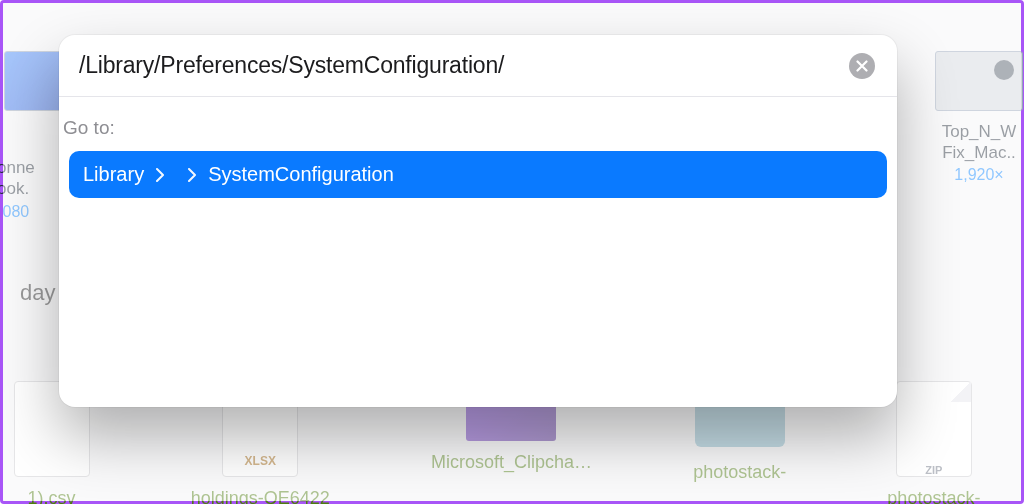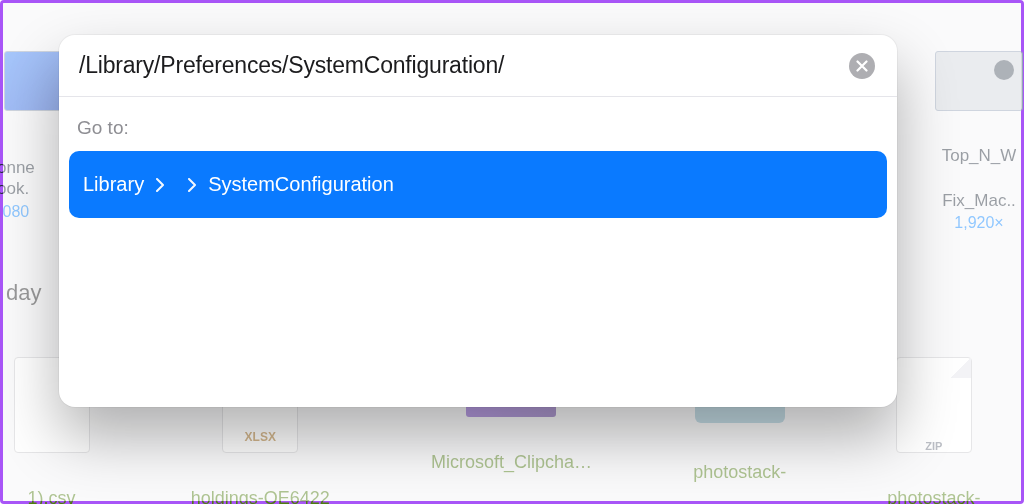--- a/index.html
+++ b/index.html
@@ -6,39 +6,39 @@
   .viewport{position:relative;width:1024px;height:504px;background:#f4f4f5;box-sizing:border-box;border:3px solid #a855f7;border-radius:4px;}
   .overlay{position:absolute;inset:0;background:rgba(255,255,255,0.55);pointer-events:none;z-index:5;}
   
   .bg{position:absolute;inset:0;padding:0;}
   .bg-row{display:flex;justify-content:space-between;width:100%;padding:0 0px;box-sizing:border-box;}
   .bg-item{display:flex;flex-direction:column;align-items:center;width:200px;font-size:17px;color:#3a3a3c;}
   .bg-thumb{width:86px;height:58px;background:linear-gradient(135deg,#cbd5e1,#e2e8f0);border:1px solid #94a3b8;border-radius:3px;margin-bottom:10px;position:relative;}
   .bg-thumb.blue{background:linear-gradient(135deg,#3b82f6,#1d4ed8);}
   .bg-thumb.wifi{background:#d1d5db;}
   .bg-thumb.wifi::after{content:"";position:absolute;top:8px;right:8px;width:20px;height:20px;border-radius:50%;background:#4b5563;}
-  .bg-name{color:#1f2937;text-align:center;line-height:1.25;white-space:nowrap;overflow:hidden;margin-top:24px;}
+  .bg-name{color:#1f2937;text-align:center;line-height:1.25;white-space:nowrap;overflow:hidden;}
   .bg-dim{color:#0a84ff;font-size:16px;margin-top:2px;text-align:center;}
-  .bg-divider-label{position:absolute;left:-2px;top:275px;font-size:22px;color:#1c1c1e;padding:2px 5px;border-radius:4px;}
+  .bg-divider-label{position:absolute;left:-2px;top:275px;font-size:22px;color:#1c1c1e;padding:2px 19px;border-radius:4px;}
   .bg-row.bottom{position:absolute;bottom:-8px;left:-40px;right:-10px;width:auto;justify-content:space-around;}
   .bg-row.bottom .bg-item{width:auto;}
   .bg-row.bottom .bg-name{font-size:18px;color:#4d7c0f;}
   .file-rect{width:74px;height:94px;border:1px solid #c7c7cc;border-radius:4px;background:#fff;margin-bottom:10px;position:relative;display:flex;align-items:flex-end;justify-content:center;font-size:11px;color:#6b7280;font-weight:600;}
   .file-rect::before{content:"";position:absolute;top:0;right:0;width:20px;height:20px;background:linear-gradient(135deg,transparent 48%,#e5e5ea 50%);}
   .file-rect.xlsx .tag{position:absolute;bottom:8px;font-size:12px;color:#a16207;text-align:center;}
   .folder{width:90px;height:66px;background:#7fb3c8;border-radius:6px;margin-bottom:14px;position:relative;}
   .folder::before{content:"";position:absolute;top:-10px;left:6px;width:36px;height:14px;background:#7fb3c8;border-radius:4px 4px 0 0;}
   
   .dialog{position:absolute;z-index:10;left:56px;top:32px;width:838px;height:372px;background:#ffffff;border-radius:16px;box-shadow:0 30px 60px rgba(0,0,0,0.30),0 0 0 1px rgba(0,0,0,0.04);display:flex;flex-direction:column;overflow:hidden;}
   .dialog-input-row{display:flex;align-items:center;padding:16px 22px 16px 18px;border-bottom:1px solid #e5e5ea;}
   .path-input{flex:1;border:none;outline:none;font-size:23px;color:#1c1c1e;background:transparent;font-family:inherit;letter-spacing:-0.2px;}
   .close-btn{width:26px;height:26px;border-radius:50%;background:#aeaeb2;display:flex;align-items:center;justify-content:center;cursor:pointer;flex-shrink:0;margin-left:10px;}
   .close-btn svg{width:12px;height:12px;}
-  .goto-label{font-size:19px;color:#8e8e93;font-weight:500;padding:20px 18px 12px 18px;}
-  .suggestion{margin:0 10px;background:#0a7aff;color:#ffffff;border-radius:10px;padding:22px 14px;display:flex;align-items:center;font-size:20px;cursor:pointer;}
+  .goto-label{font-size:19px;color:#8e8e93;font-weight:500;padding:20px 18px 12px 4px;}
+  .suggestion{margin:0 10px;background:#0a7aff;color:#ffffff;border-radius:10px;padding:12px 14px;display:flex;align-items:center;font-size:20px;cursor:pointer;}
   .suggestion-seg{white-space:nowrap;}
   .chevron{margin:0 12px;opacity:0.95;}
   .chevron svg{width:8px;height:14px;display:block;}
   
   .bg-left-crop{position:absolute;left:-6px;top:154px;font-size:17px;color:#1f2937;line-height:1.25;}
   .bg-left-crop .bg-dim{display:block;}
 </style>
 </head>
 <body>
 

